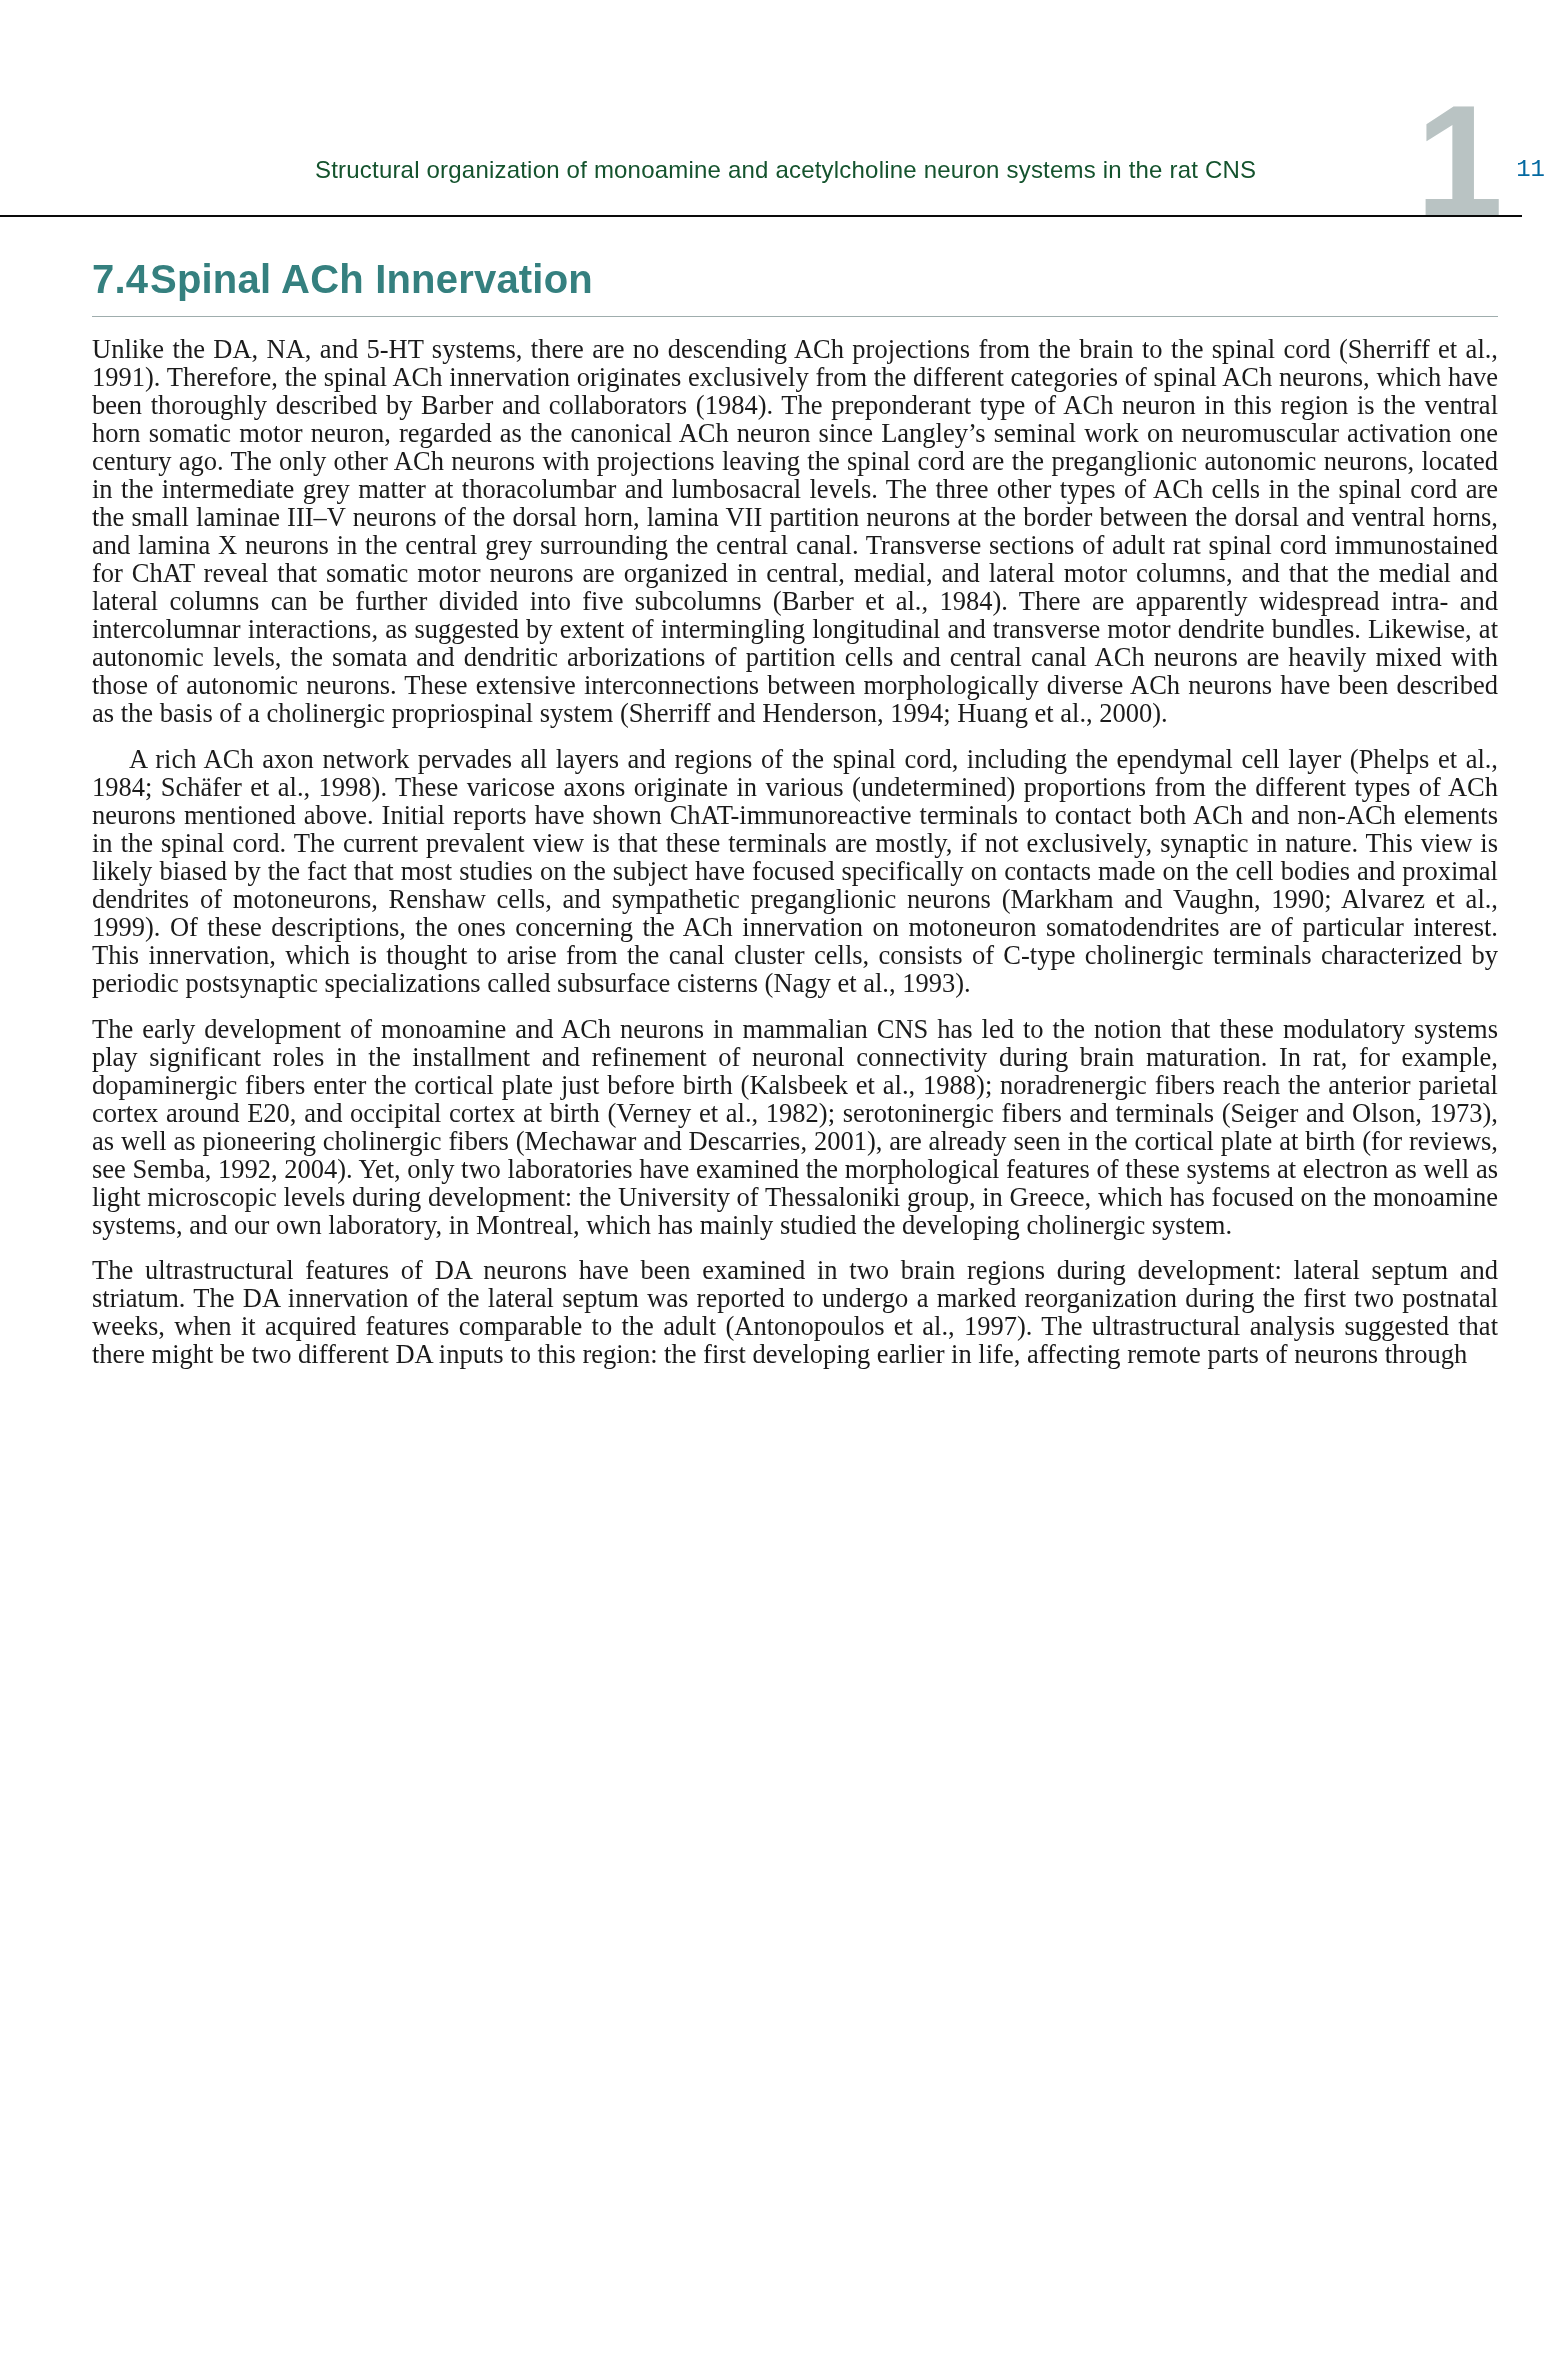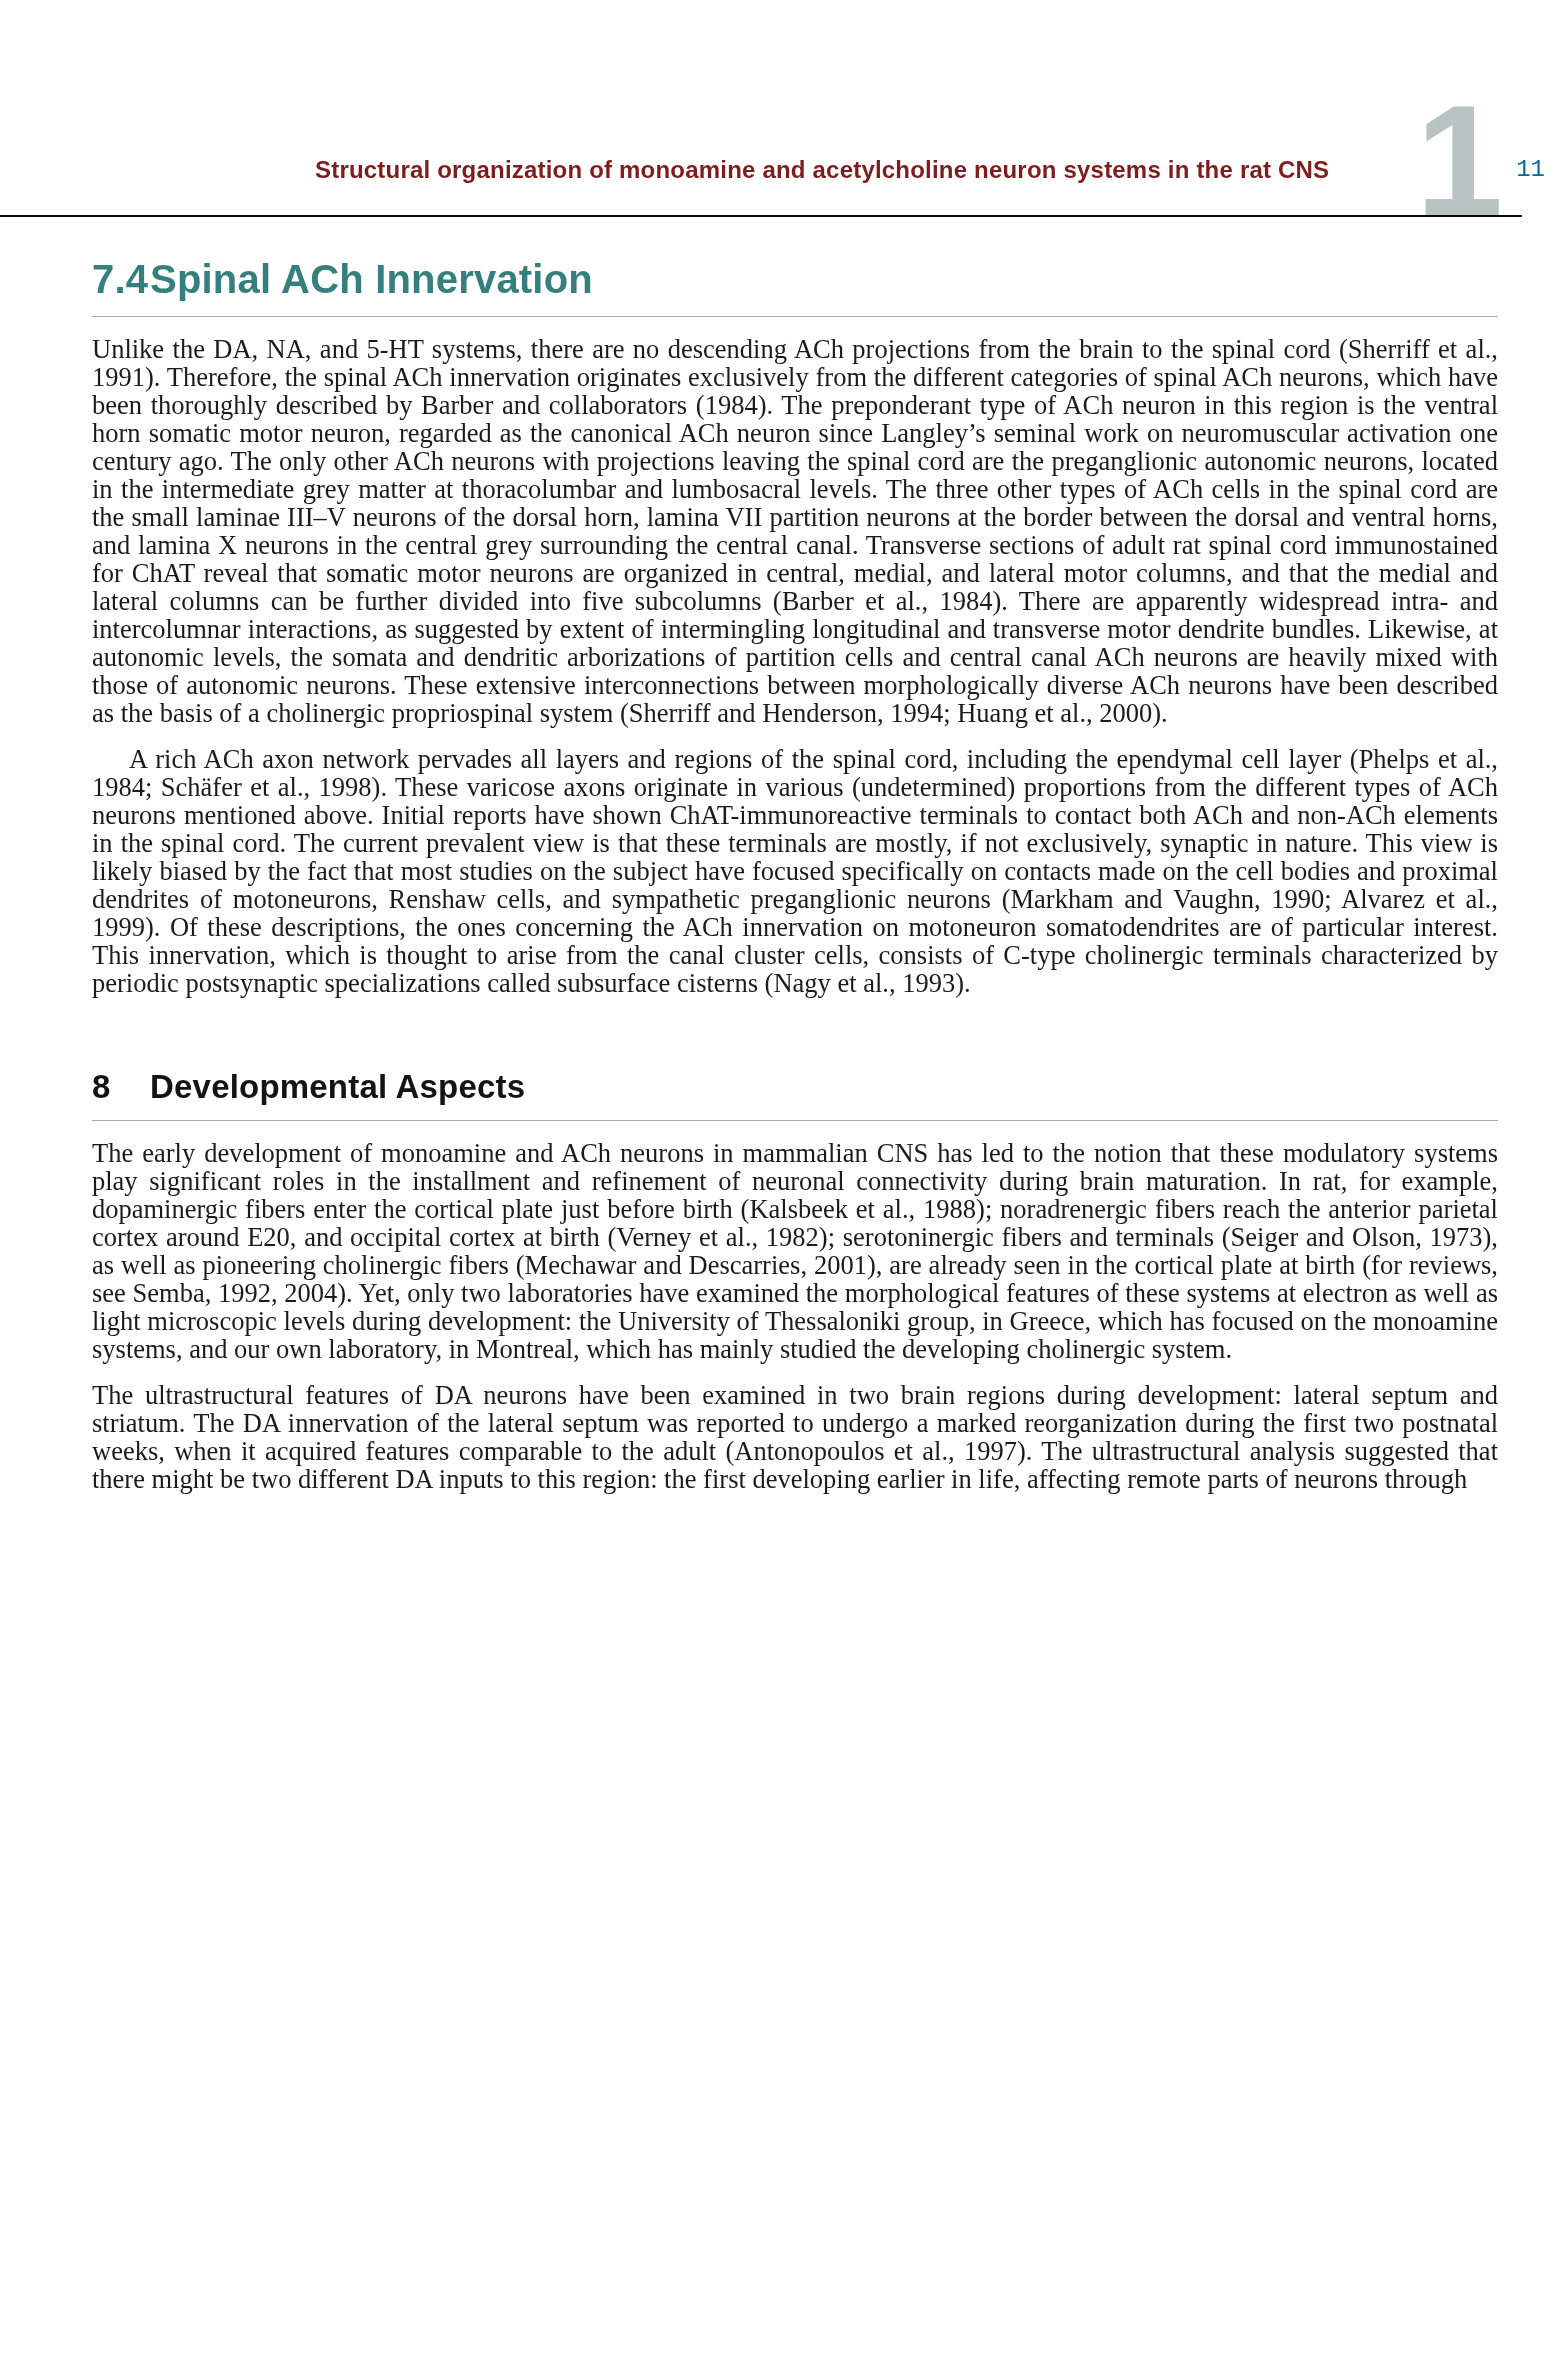--- a/index.html
+++ b/index.html
@@ -16,23 +16,22 @@
   }
 
   
   .running-head {
     position: absolute;
     top: 156px;
     left: 315px;
     font-family: "Liberation Sans", sans-serif;
     font-size: 24px;
     letter-spacing: 0.2px;
-    color: #7f1d1d;
+    color: #14532d;
     white-space: nowrap;
-    font-weight: bold;
   }
   .chapter-number {
     position: absolute;
     top: 80px;
     right: 61px;
     font-family: "Liberation Sans", sans-serif;
     font-size: 157px;
     line-height: 161px;
     font-weight: bold;
     color: #b9c3c3;
@@ -110,23 +109,20 @@
 
     <section class="section">
       <h2 class="section-heading sub teal">
         <span class="sec-num">7.4</span><span class="sec-title">Spinal ACh Innervation</span>
       </h2>
       <p>Unlike the DA, NA, and 5-HT systems, there are no descending ACh projections from the brain to the spinal cord (Sherriff et al., 1991). Therefore, the spinal ACh innervation originates exclusively from the different categories of spinal ACh neurons, which have been thoroughly described by Barber and collaborators (1984). The preponderant type of ACh neuron in this region is the ventral horn somatic motor neuron, regarded as the canonical ACh neuron since Langley’s seminal work on neuromuscular activation one century ago. The only other ACh neurons with projections leaving the spinal cord are the preganglionic autonomic neurons, located in the intermediate grey matter at thoracolumbar and lumbosacral levels. The three other types of ACh cells in the spinal cord are the small laminae III–V neurons of the dorsal horn, lamina VII partition neurons at the border between the dorsal and ventral horns, and lamina X neurons in the central grey surrounding the central canal. Transverse sections of adult rat spinal cord immunostained for ChAT reveal that somatic motor neurons are organized in central, medial, and lateral motor columns, and that the medial and lateral columns can be further divided into five subcolumns (Barber et al., 1984). There are apparently widespread intra- and intercolumnar interactions, as suggested by extent of intermingling longitudinal and transverse motor dendrite bundles. Likewise, at autonomic levels, the somata and dendritic arborizations of partition cells and central canal ACh neurons are heavily mixed with those of autonomic neurons. These extensive interconnections between morphologically diverse ACh neurons have been described as the basis of a cholinergic propriospinal system (Sherriff and Henderson, 1994; Huang et al., 2000).</p>
       <p class="indent">A rich ACh axon network pervades all layers and regions of the spinal cord, including the ependymal cell layer (Phelps et al., 1984; Schäfer et al., 1998). These varicose axons originate in various (undetermined) proportions from the different types of ACh neurons mentioned above. Initial reports have shown ChAT-immunoreactive terminals to contact both ACh and non-ACh elements in the spinal cord. The current prevalent view is that these terminals are mostly, if not exclusively, synaptic in nature. This view is likely biased by the fact that most studies on the subject have focused specifically on contacts made on the cell bodies and proximal dendrites of motoneurons, Renshaw cells, and sympathetic preganglionic neurons (Markham and Vaughn, 1990; Alvarez et al., 1999). Of these descriptions, the ones concerning the ACh innervation on motoneuron somatodendrites are of particular interest. This innervation, which is thought to arise from the canal cluster cells, consists of C-type cholinergic terminals characterized by periodic postsynaptic specializations called subsurface cisterns (Nagy et al., 1993).</p>
     </section>
 
     <section class="section">
-      <h2 class="section-heading main black">
-        <span class="sec-num">8</span><span class="sec-title">Developmental Aspects</span>
-      </h2>
       <p>The early development of monoamine and ACh neurons in mammalian CNS has led to the notion that these modulatory systems play significant roles in the installment and refinement of neuronal connectivity during brain maturation. In rat, for example, dopaminergic fibers enter the cortical plate just before birth (Kalsbeek et al., 1988); noradrenergic fibers reach the anterior parietal cortex around E20, and occipital cortex at birth (Verney et al., 1982); serotoninergic fibers and terminals (Seiger and Olson, 1973), as well as pioneering cholinergic fibers (Mechawar and Descarries, 2001), are already seen in the cortical plate at birth (for reviews, see Semba, 1992, 2004). Yet, only two laboratories have examined the morphological features of these systems at electron as well as light microscopic levels during development: the University of Thessaloniki group, in Greece, which has focused on the monoamine systems, and our own laboratory, in Montreal, which has mainly studied the developing cholinergic system.</p>
     </section>
 
     <section class="section">
       <p>The ultrastructural features of DA neurons have been examined in two brain regions during development: lateral septum and striatum. The DA innervation of the lateral septum was reported to undergo a marked reorganization during the first two postnatal weeks, when it acquired features comparable to the adult (Antonopoulos et al., 1997). The ultrastructural analysis suggested that there might be two different DA inputs to this region: the first developing earlier in life, affecting remote parts of neurons through</p>
     </section>
 
   </main>
 </div>
 

